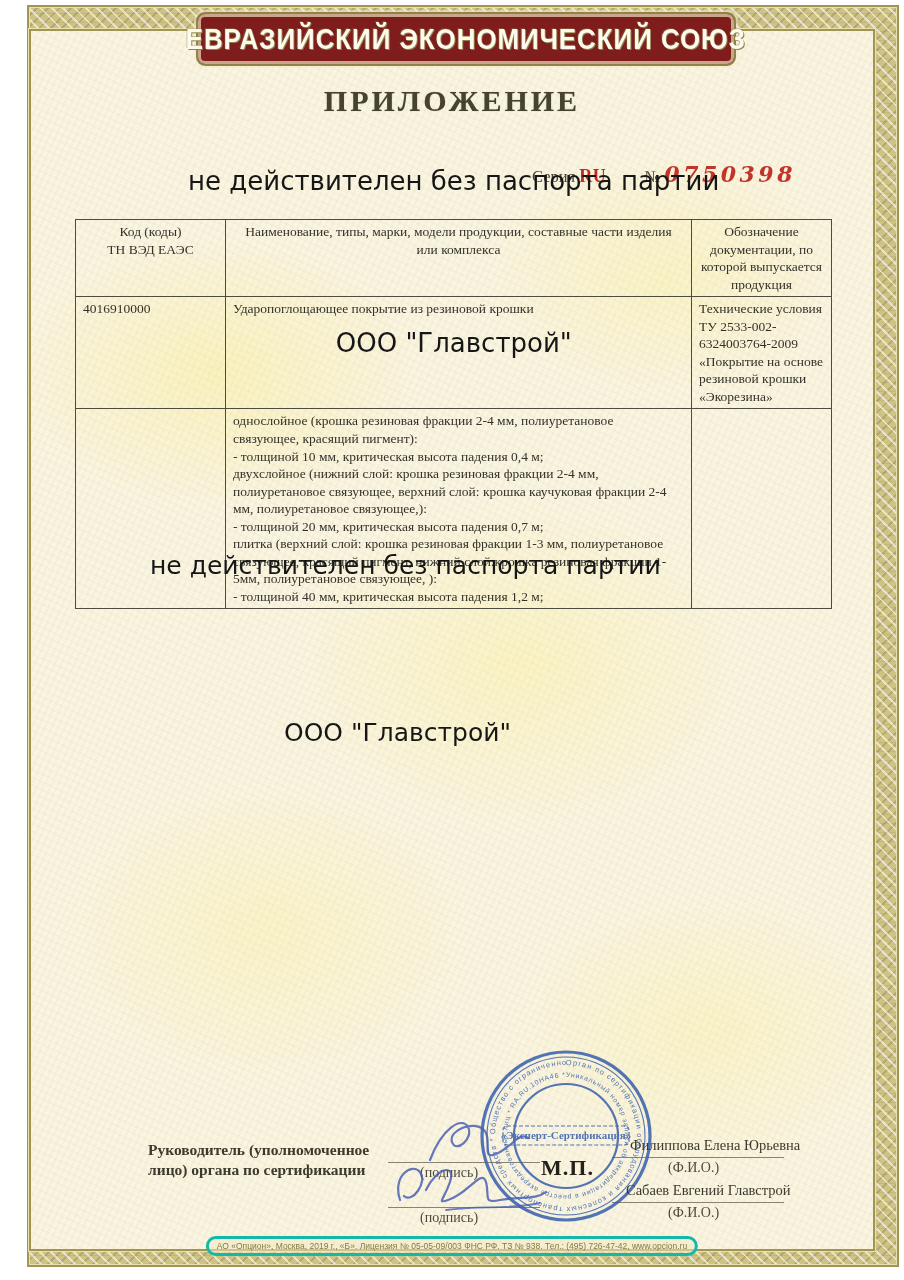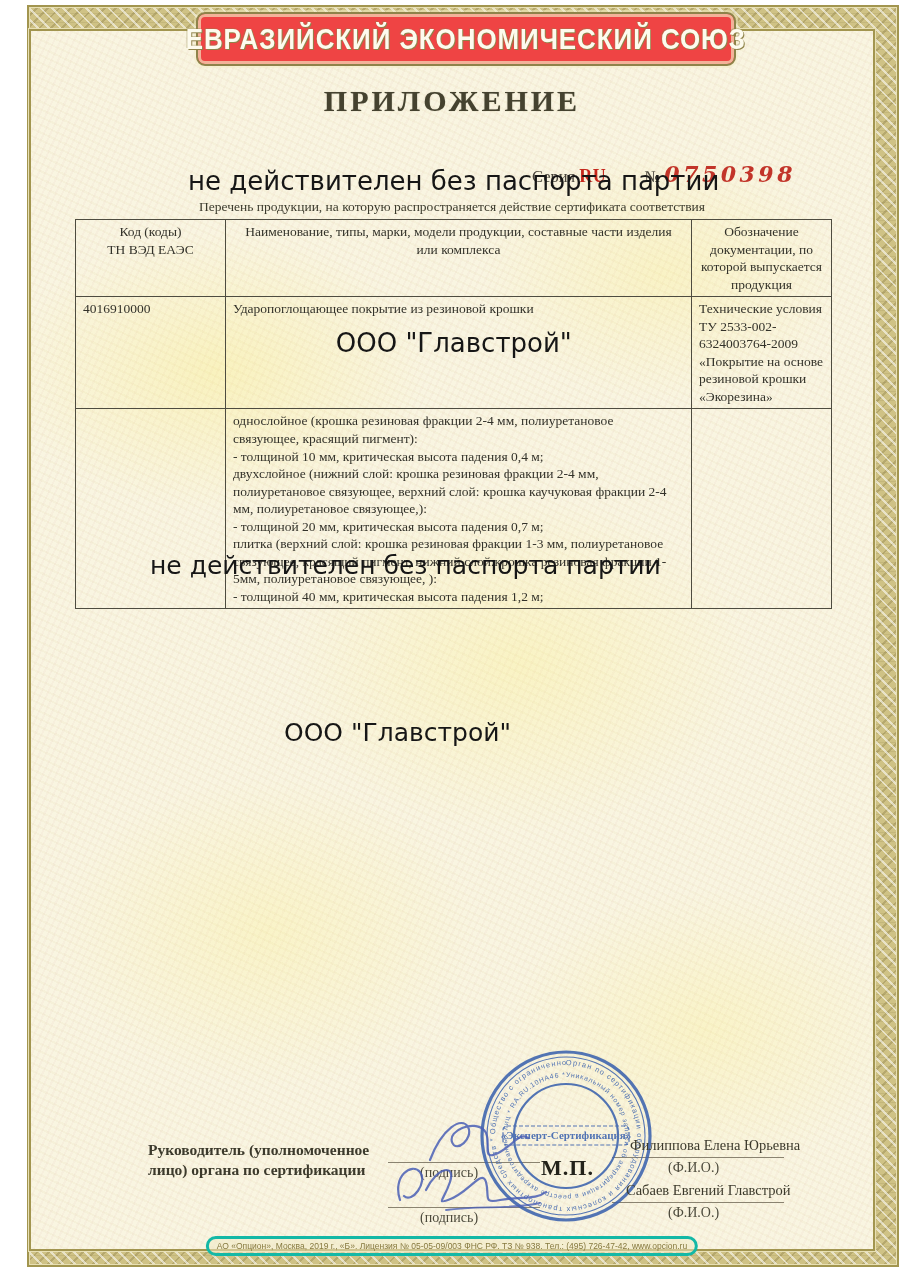--- a/index.html
+++ b/index.html
@@ -21,21 +21,21 @@
       radial-gradient(ellipse 300px 200px at 22% 28%, rgba(249,235,110,.30), transparent 70%),
       radial-gradient(ellipse 260px 180px at 75% 20%, rgba(249,235,110,.24), transparent 70%),
       radial-gradient(ellipse 330px 240px at 58% 52%, rgba(250,238,120,.28), transparent 70%),
       radial-gradient(ellipse 300px 220px at 28% 74%, rgba(250,238,120,.24), transparent 70%),
       radial-gradient(ellipse 280px 200px at 80% 82%, rgba(250,238,120,.24), transparent 70%),
       repeating-linear-gradient(115deg, rgba(214,160,160,.07) 0 2px, transparent 2px 6px),
       repeating-linear-gradient(25deg, rgba(205,185,120,.08) 0 2px, transparent 2px 7px);
     border:2px solid #a2954f; box-shadow:0 0 0 1px #e8e0b4;}
 
   .banner{position:absolute;left:196px;top:12px;width:536px;height:50px;
-    background:#ef4444;border:2px solid #8f834a;border-radius:9px;
+    background:#7f1d1d;border:2px solid #8f834a;border-radius:9px;
     box-shadow:inset 0 0 0 3px rgba(244,238,200,.65), 0 0 0 2px rgba(244,238,200,.5);
     display:flex;align-items:center;justify-content:center;}
   .banner span{font-family:"Liberation Sans","DejaVu Sans",sans-serif;font-weight:bold;
     font-size:27px;color:#fdfbee;letter-spacing:1px;transform:scaleX(.96) scaleY(1.08);
     text-shadow:1px 1px 0 #8f834a, -1px -1px 0 rgba(143,131,74,.4);white-space:nowrap;}
 
   .title{position:absolute;left:0;right:0;top:84px;text-align:center;
     font-size:30px;font-weight:bold;letter-spacing:3px;color:#45422f;
     text-shadow:0 0 1px rgba(69,66,47,.4);}
   .subtitle{position:absolute;left:0;right:0;top:136px;text-align:center;font-size:17.5px;color:#3b3a2c;}
@@ -109,21 +109,20 @@
 
   <div class="series">
     <span>Серия</span>
     <span class="ru">RU</span>
     <span class="no">№</span>
     <span class="digits">0750398</span>
   </div>
 
   <div class="overlay ov-notvalid-1">не действителен без паспорта партии</div>
 
-  <div class="caption">Перечень продукции, на которую распространяется действие сертификата соответствия</div>
 
   <table class="products">
     <colgroup>
         <col class="c1">
         <col class="c2">
         <col class="c3">
       </colgroup>
     <tbody>
         <tr class="hdr-row">
       <th class="ml">Код (коды)

